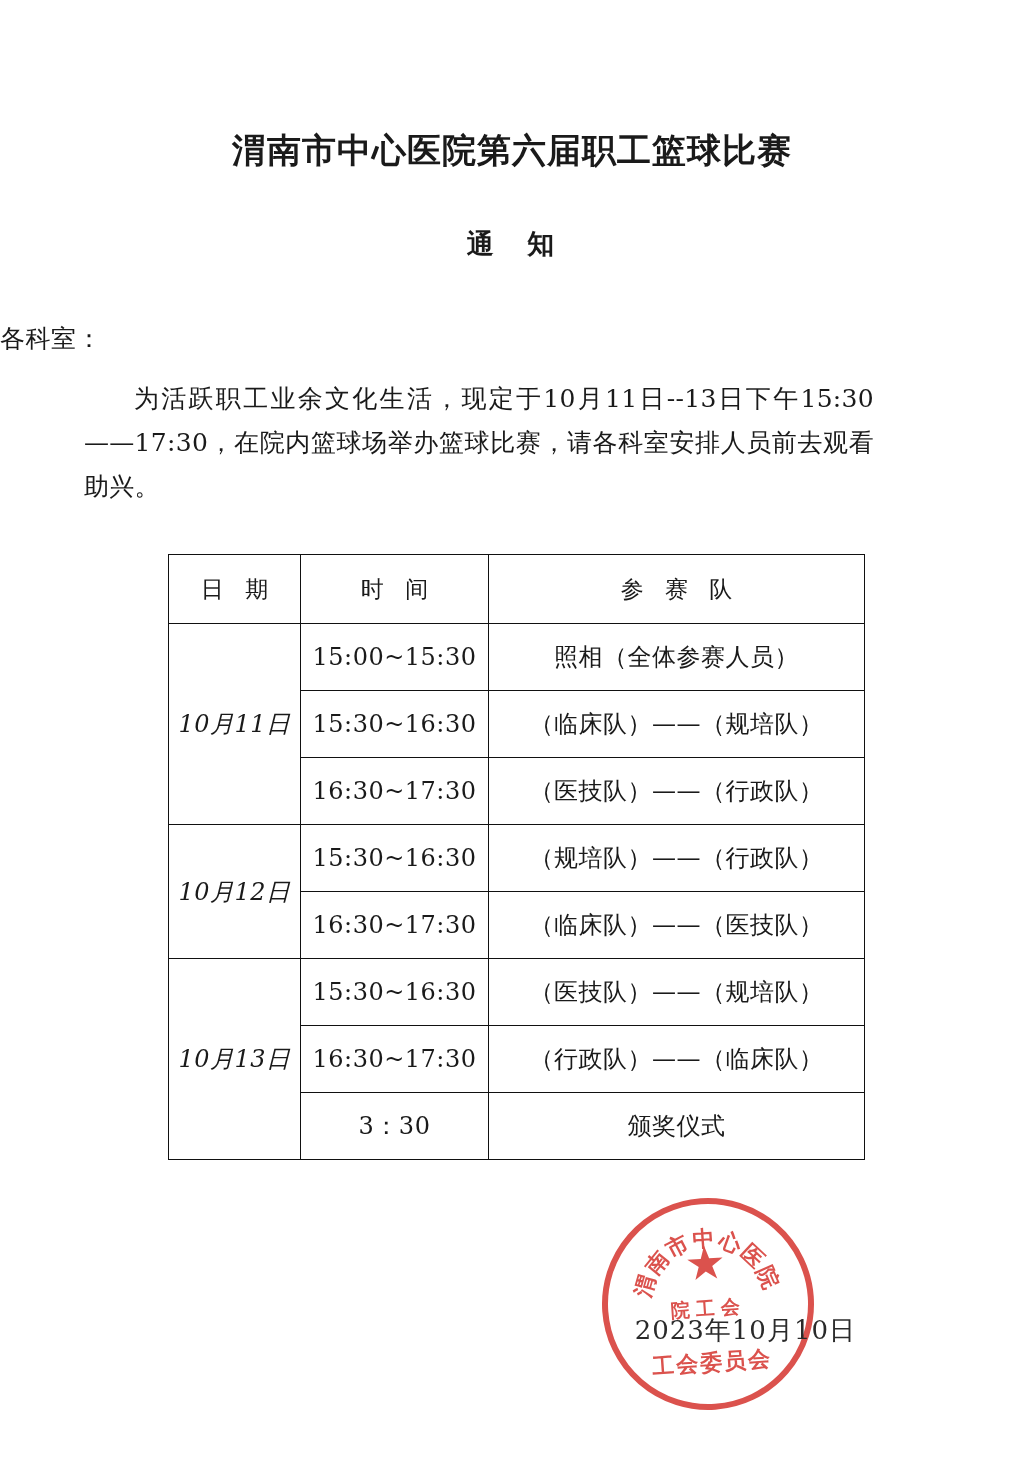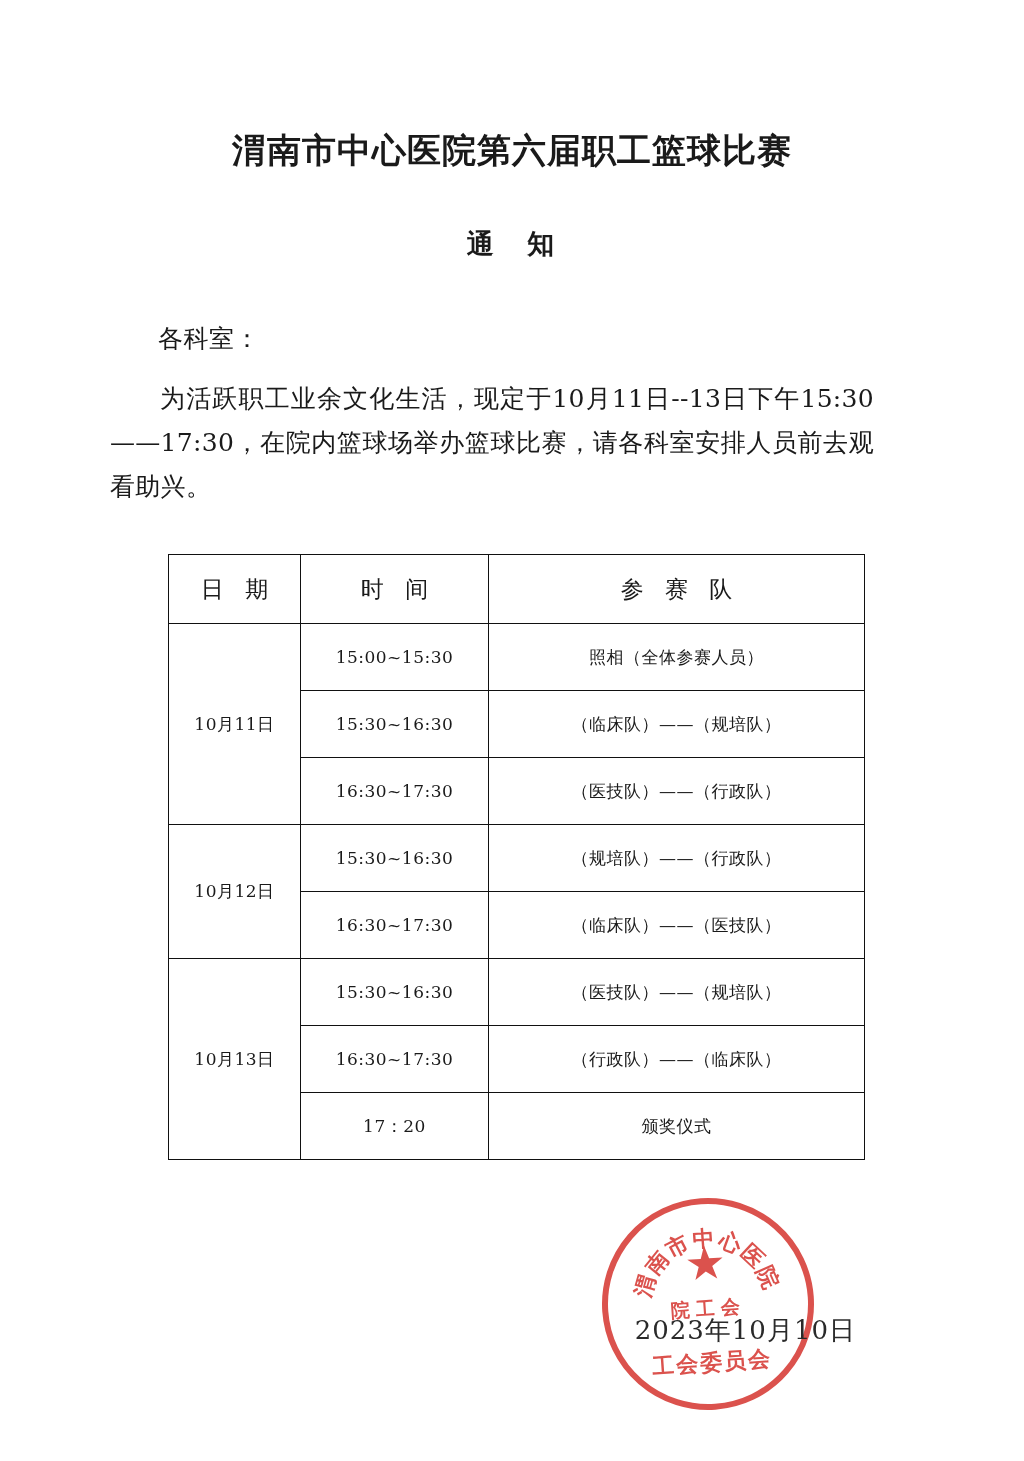--- a/index.html
+++ b/index.html
@@ -32,65 +32,65 @@
     text-align: center;
     font-size: 27px;
     font-weight: bold;
     letter-spacing: 12px;
     margin-top: 52px;
     padding-left: 9px;
   }
   .salutation {
     font-size: 25px;
     margin-top: 60px;
-    margin-left: 158px;
     letter-spacing: 0.5px;
   }
   .body-text {
     font-size: 25px;
     line-height: 1.75;
     margin-top: 22px;
-    margin-left: 110px;
+    margin-left: 84px;
     margin-right: 150px;
     text-indent: 50px;
     text-align: justify;
     letter-spacing: 0.3px;
   }
   .schedule-wrap {
     margin-top: 46px;
     margin-left: 168px;
     margin-right: 160px;
   }
   table.schedule {
     border-collapse: collapse;
     width: 696px;
     table-layout: fixed;
   }
   table.schedule td, table.schedule th {
     border: 1.5px solid #111;
     text-align: center;
     vertical-align: middle;
-    font-size: 17px;
+    font-size: 24px;
     font-weight: normal;
     padding: 0;
     height: 66px;
     font-family: "DejaVu Serif", "Liberation Serif", serif;
   }
   table.schedule thead td {
     height: 68px;
     font-size: 23px;
     letter-spacing: 7px;
     padding-left: 7px;
   }
   .col-date { width: 132px; }
   .col-time { width: 188px; }
   .col-teams { width: 376px; }
   td.date-cell {
     font-size: 23px;
     letter-spacing: 0.5px;
+    font-style: italic;
   }
   td.time-cell {
     font-size: 22px;
     letter-spacing: 0.5px;
   }
   td.teams-cell {
     font-size: 23px;
     letter-spacing: 0.5px;
   }
   .sign-area {
@@ -217,21 +217,21 @@
         <tr>
           <td class="date-cell" rowspan="3">10月13日</td>
           <td class="time-cell">15:30~16:30</td>
           <td class="teams-cell">（医技队）——（规培队）</td>
         </tr>
         <tr>
           <td class="time-cell">16:30~17:30</td>
           <td class="teams-cell">（行政队）——（临床队）</td>
         </tr>
         <tr>
-          <td class="time-cell">17：20</td>
+          <td class="time-cell">3：30</td>
           <td class="teams-cell">颁奖仪式</td>
         </tr>
       </tbody>
     </table>
   </div>
 
   <div class="sign-area">
     <div class="seal">
       <div class="ring-text">
         <span class="ring-char" style="transform: rotate(-70deg) translate(-11px,-80px);">渭</span>

